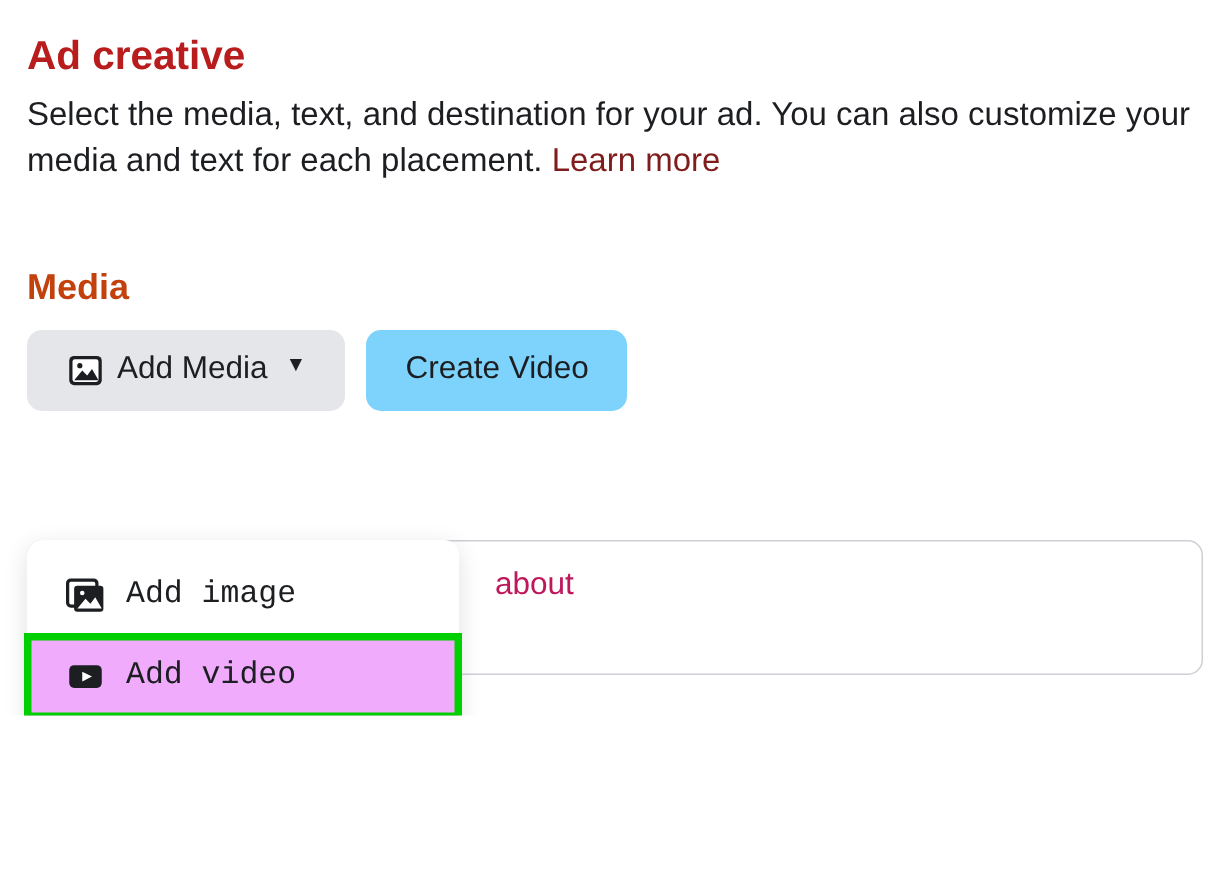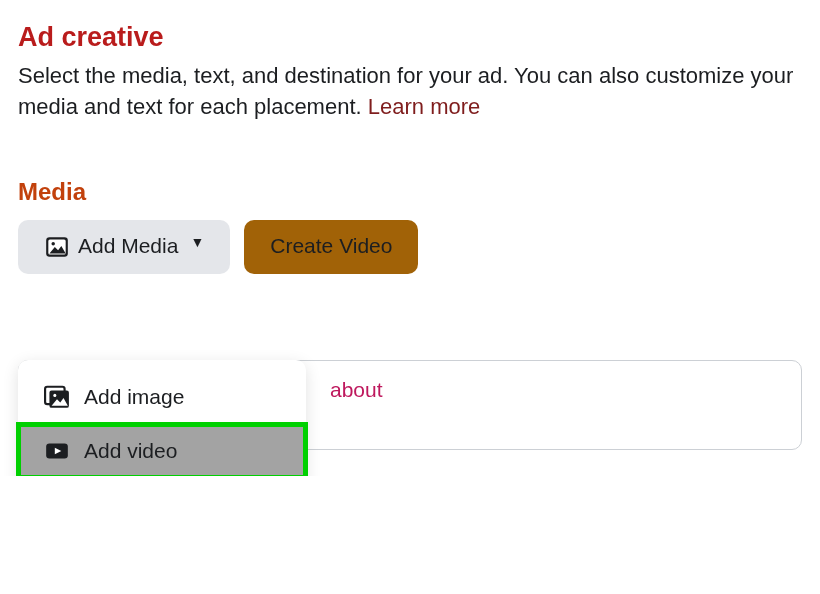--- a/index.html
+++ b/index.html
@@ -60,21 +60,21 @@
       color: #1c1e21;
       cursor: pointer;
       background: #f0f0f0;
     }
 
     .btn-primary {
       background: #e4e6ea;
     }
 
     .btn-secondary {
-      background: #a16207;
+      background: #7dd3fc;
     }
 
     .icon-image {
       width: 26px;
       height: 26px;
       flex-shrink: 0;
     }
 
     .caret {
       font-size: 14px;
@@ -99,24 +99,25 @@
     }
 
     .dropdown-item {
       display: flex;
       align-items: center;
       gap: 14px;
       padding: 14px 26px;
       font-size: 21px;
       color: #1c1e21;
       cursor: pointer;
+      font-family: Liberation Mono, monospace;
     }
 
     .dropdown-item.highlighted {
-      background: #a3a3a3;
+      background: #f0abfc;
       outline: 5px solid #00d000;
       outline-offset: -3px;
     }
 
     .dropdown-icon {
       width: 26px;
       height: 26px;
       flex-shrink: 0;
       display: flex;
       align-items: center;

